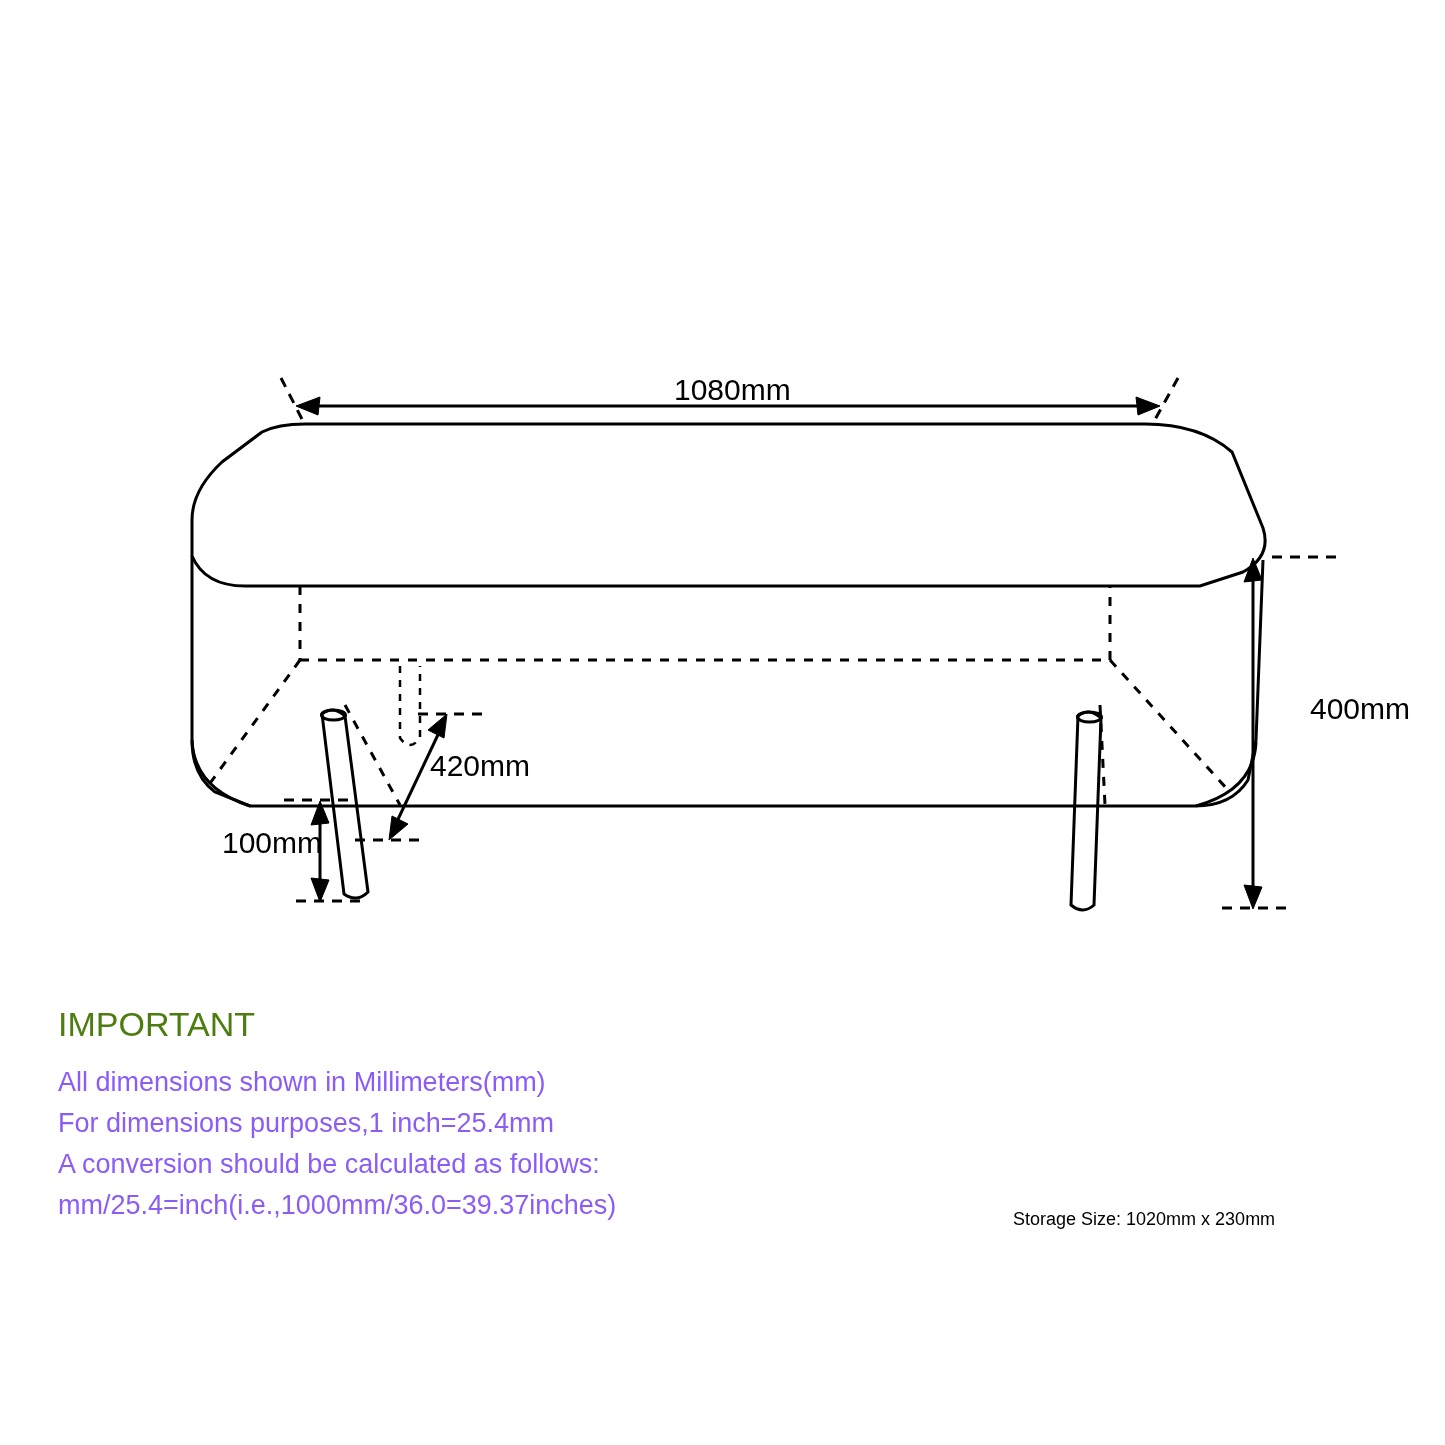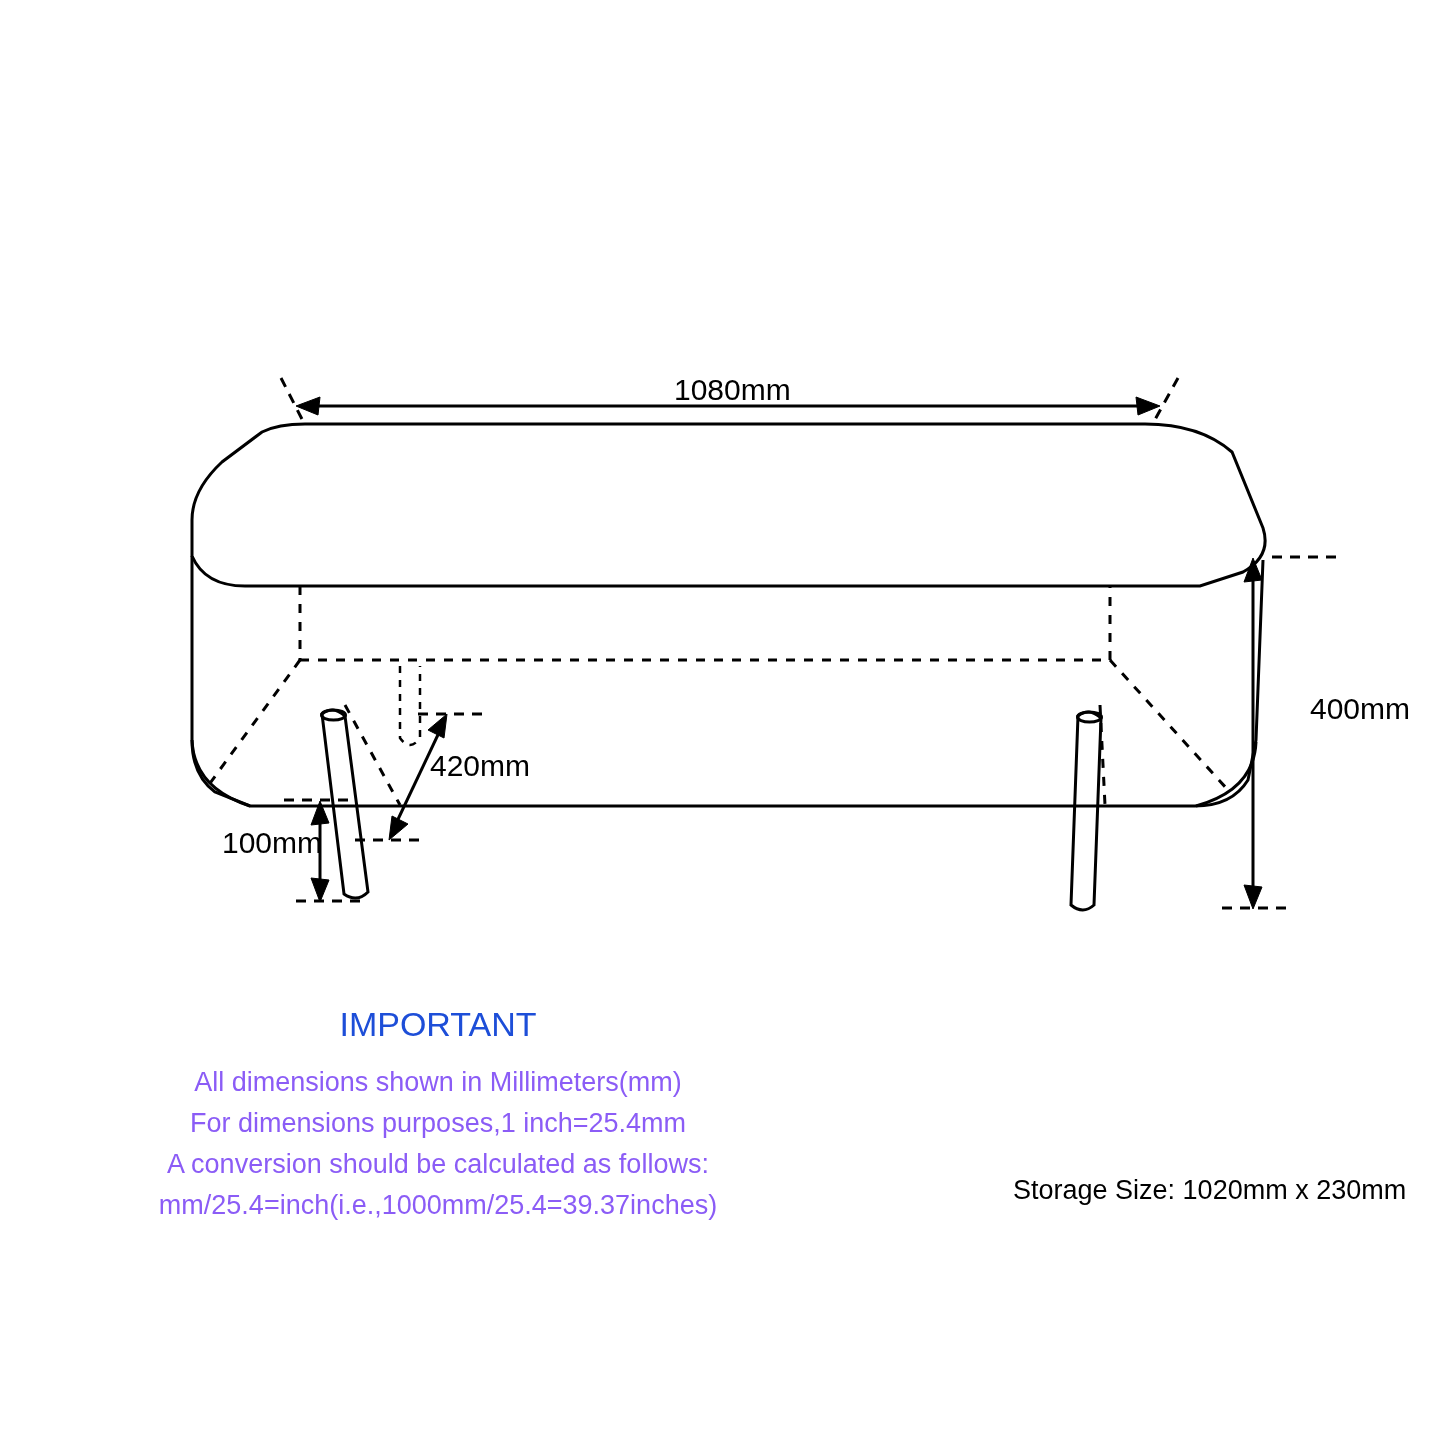--- a/index.html
+++ b/index.html
@@ -8,21 +8,20 @@
     background: #ffffff;
   }
   #page {
     position: relative;
     width: 1445px;
     height: 1445px;
     background: #ffffff;
     font-family: "Liberation Sans", sans-serif;
     color: #000000;
     overflow: hidden;
-    text-align: center;
   }
   #drawing {
     position: absolute;
     left: 0;
     top: 0;
     width: 1445px;
     height: 1445px;
   }
   .dim-label {
     position: absolute;
@@ -34,36 +33,36 @@
   .note-block {
     position: absolute;
     left: 58px;
     top: 1000px;
     width: 760px;
   }
   .note-title {
     font-family: "Liberation Sans", sans-serif;
     font-size: 34px;
     line-height: 48px;
-    color: #1d4ed8;
+    color: #4d7c0f;
     margin-bottom: 14px;
   }
   .note-line {
     font-family: "Liberation Sans", sans-serif;
     font-size: 27px;
     line-height: 41px;
     color: #8b5cf6;
     white-space: nowrap;
   }
   .storage-note {
     position: absolute;
     left: 1013px;
-    top: 1175px;
+    top: 1209px;
     font-family: "Liberation Sans", sans-serif;
-    font-size: 27px;
+    font-size: 18px;
     color: #000000;
     white-space: nowrap;
   }
 </style>
 </head>
 <body>
 
 <div id="page">
 
   <svg id="drawing" viewBox="0 0 1445 1445">
@@ -173,18 +172,18 @@
 
   <div class="dim-label" style="left:430px; top:749px;">420mm</div>
 
   <div class="dim-label" style="left:222px; top:826px;">100mm</div>
 
   <div class="note-block">
     <div class="note-title">IMPORTANT</div>
     <div class="note-line">All dimensions shown in Millimeters(mm)</div>
     <div class="note-line">For dimensions purposes,1 inch=25.4mm</div>
     <div class="note-line">A conversion should be calculated as follows:</div>
-    <div class="note-line">mm/25.4=inch(i.e.,1000mm/25.4=39.37inches)</div>
+    <div class="note-line">mm/25.4=inch(i.e.,1000mm/36.0=39.37inches)</div>
   </div>
 
   <div class="storage-note">Storage Size: 1020mm x 230mm</div>
 
 </div>
 
 </body></html>

